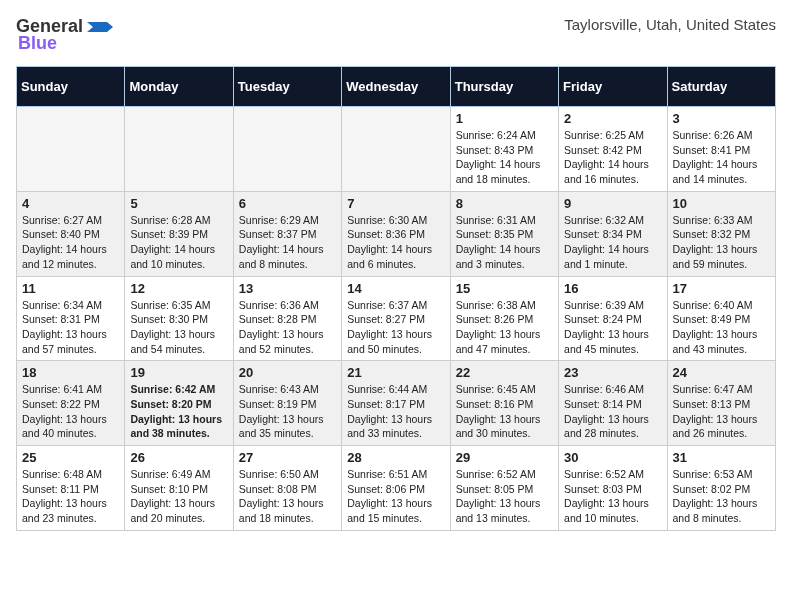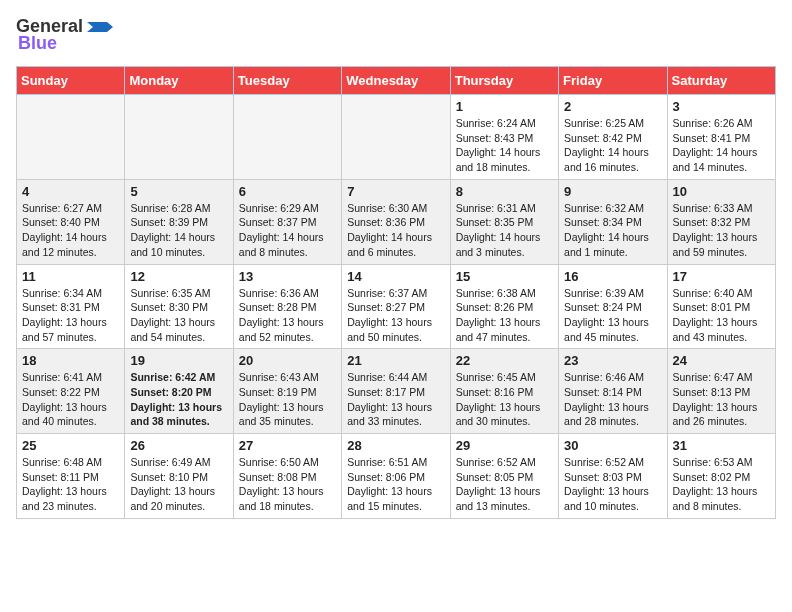--- a/index.html
+++ b/index.html
@@ -37,25 +37,25 @@
     .location {
       font-size: 15px;
       color: #444;
     }
     .calendar {
       width: 100%;
       border-collapse: collapse;
       table-layout: fixed;
     }
     .calendar th {
-      background: #ef4444;
+      background: #0f172a;
       color: #fff;
       font-size: 13px;
       font-weight: bold;
-      padding: 6px 4px;
+      padding: 12px 4px;
       border: 1px solid #b0c8e0;
       text-align: left;
     }
     .calendar td {
       border: 1px solid #ccc;
       vertical-align: top;
       padding: 4px 5px;
       font-size: 11px;
       color: #222;
       height: 80px;
@@ -86,20 +86,21 @@
   <div class="logo">
     <div class="logo-row">
       <span style="font-size:18px;font-weight:bold;color:#333;">General</span>
       <svg width="30" height="18" viewBox="0 0 30 18">
         <polygon points="2,4 22,4 28,9 22,14 2,14 8,9" fill="#1a6bbf"></polygon>
       </svg>
     </div>
     <div style="font-size:18px;font-weight:bold;color:#8b5cf6;margin-top:-4px;margin-left:2px;">Blue</div>
   </div>
   <div class="title-block">
+    <div class="location">Taylorsville, Utah, United States</div>
   </div>
 </div>
 
 <table class="calendar">
   <thead>
     <tr>
     <th>Sunday</th>
         <th>Monday</th>
         <th>Tuesday</th>
         <th>Wednesday</th>
@@ -226,21 +227,21 @@
         <td>
           <span class="day-num">16</span>
           <div class="cell-text" style="white-space: pre-line;">Sunrise: 6:39 AM
 Sunset: 8:24 PM
 Daylight: 13 hours
 and 45 minutes.</div>
         </td>
         <td>
           <span class="day-num">17</span>
           <div class="cell-text" style="white-space: pre-line;">Sunrise: 6:40 AM
-Sunset: 8:01 PM
+Sunset: 8:49 PM
 Daylight: 13 hours
 and 43 minutes.</div>
         </td>
       </tr>
       <tr>
         <td class="shaded">
           <span class="day-num">18</span>
           <div class="cell-text" style="white-space: pre-line;">Sunrise: 6:41 AM
 Sunset: 8:22 PM
 Daylight: 13 hours

